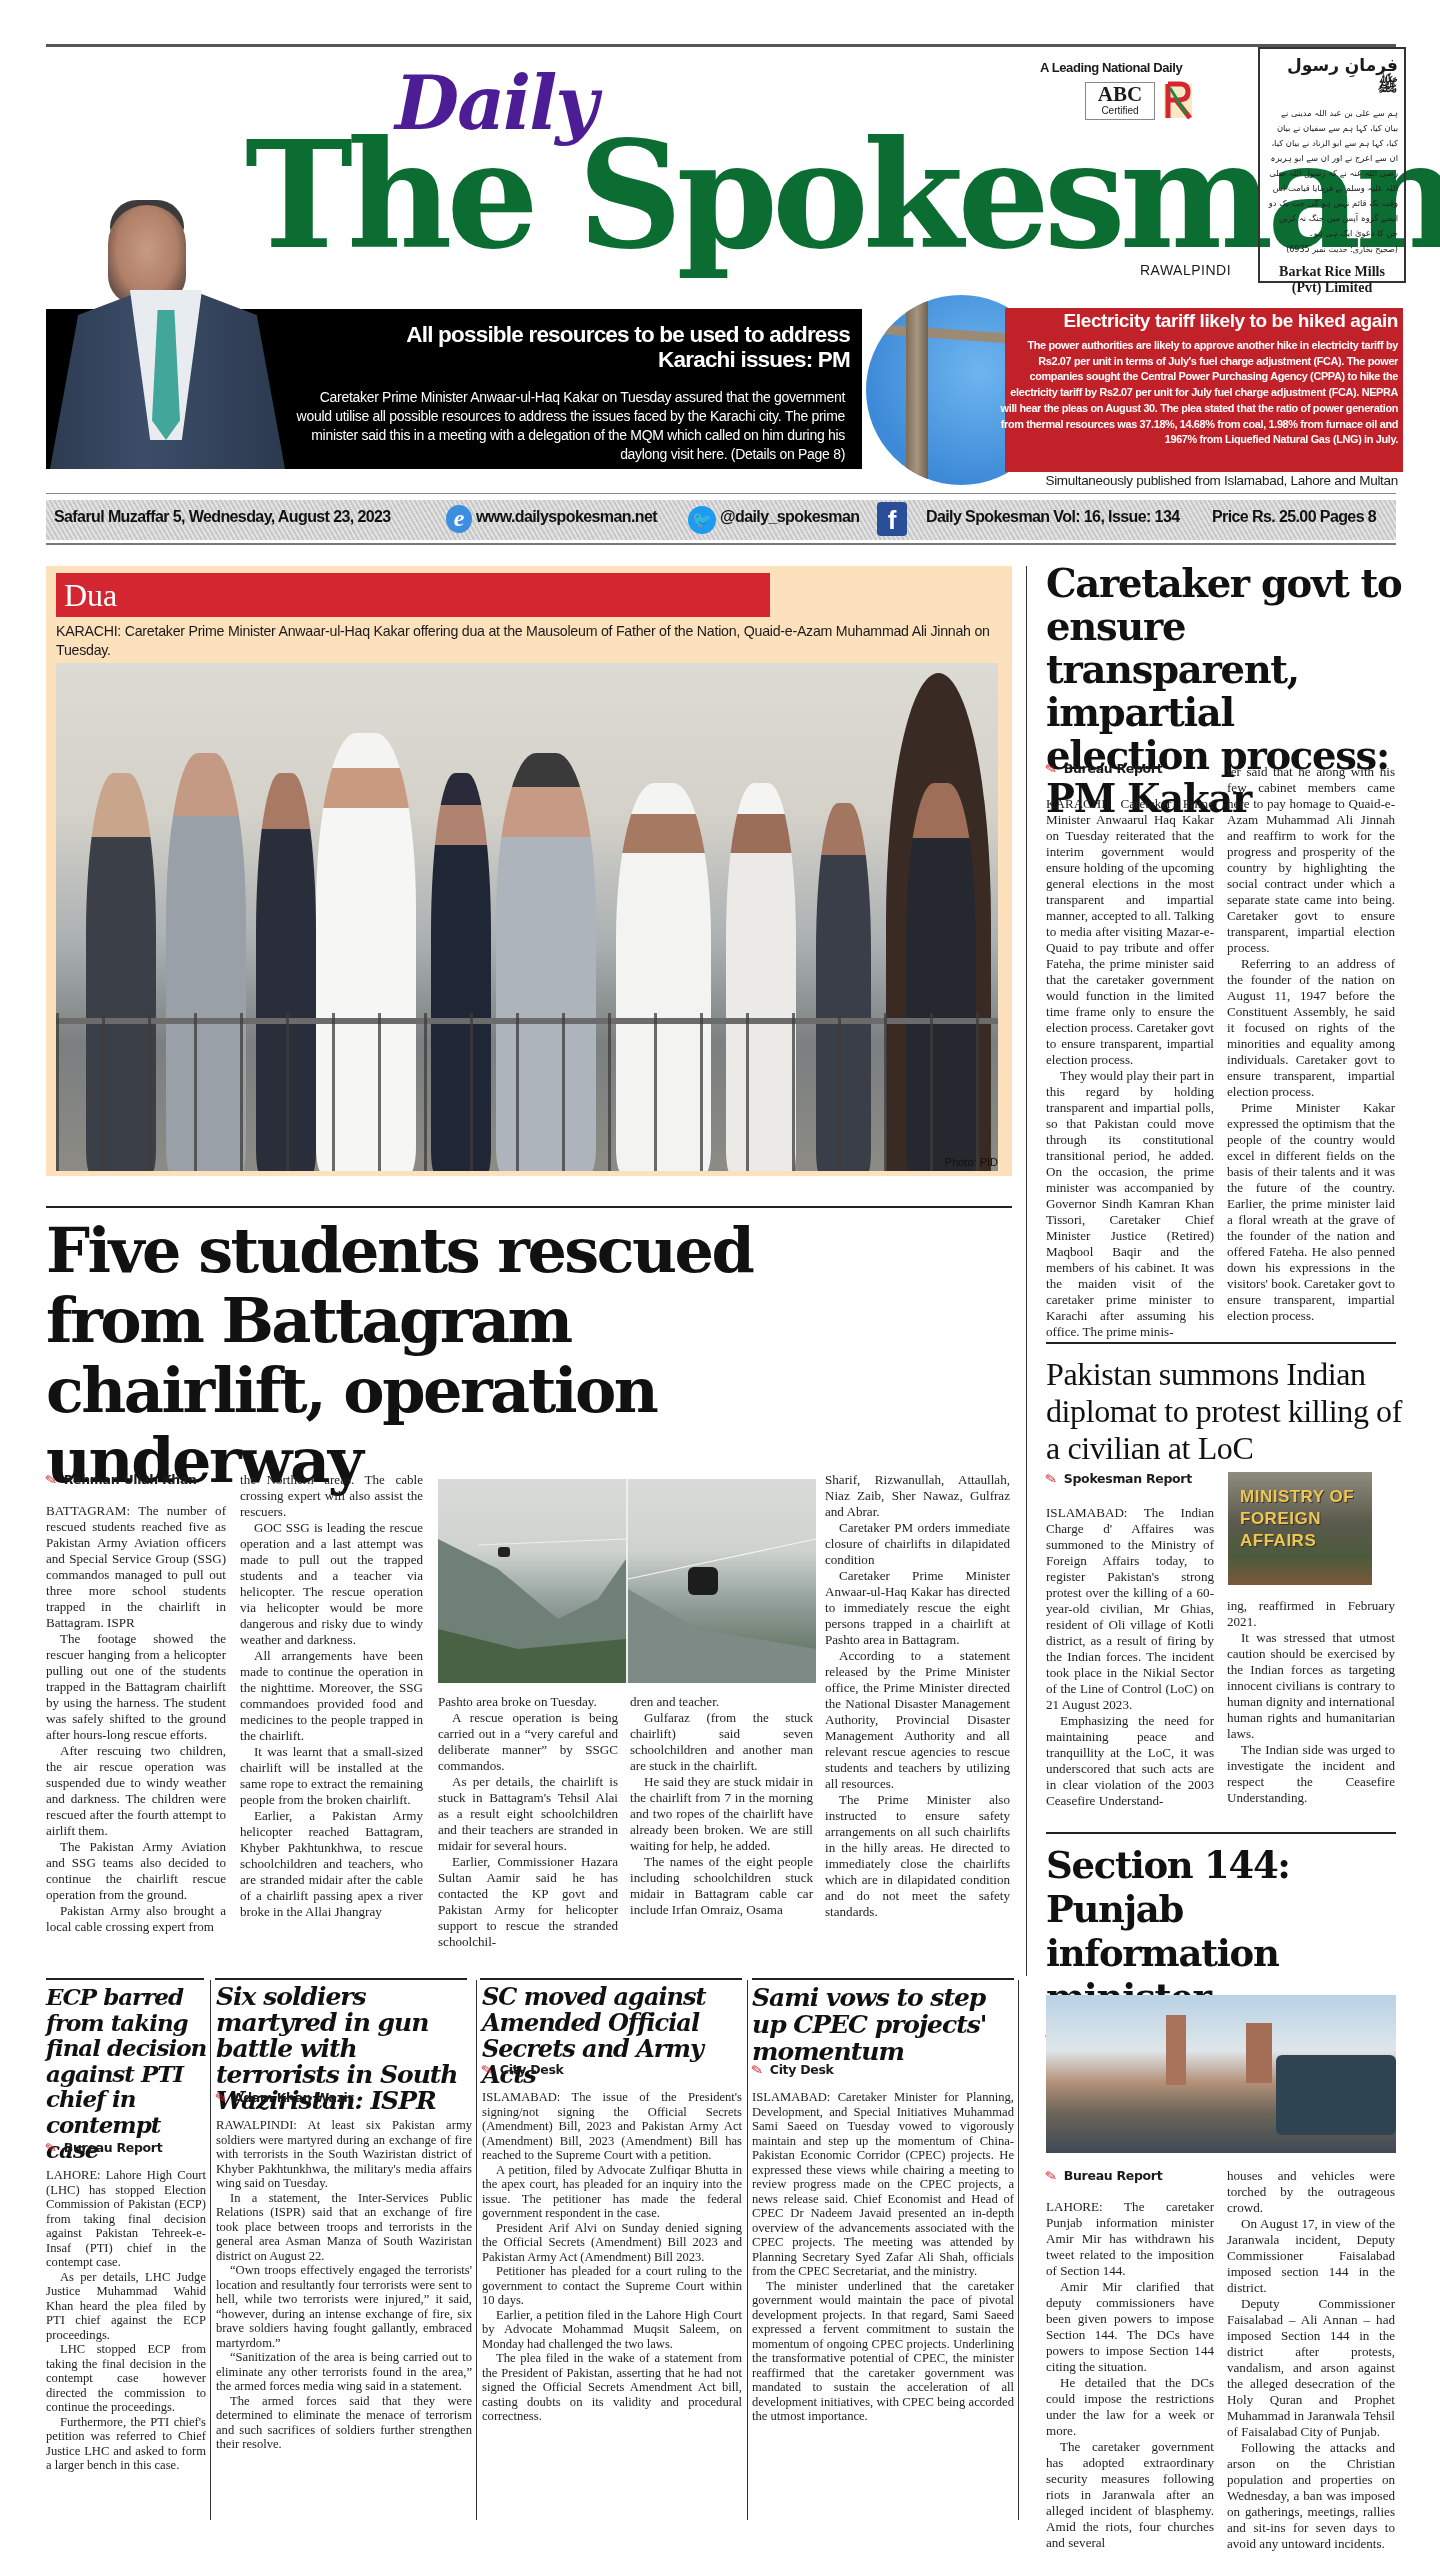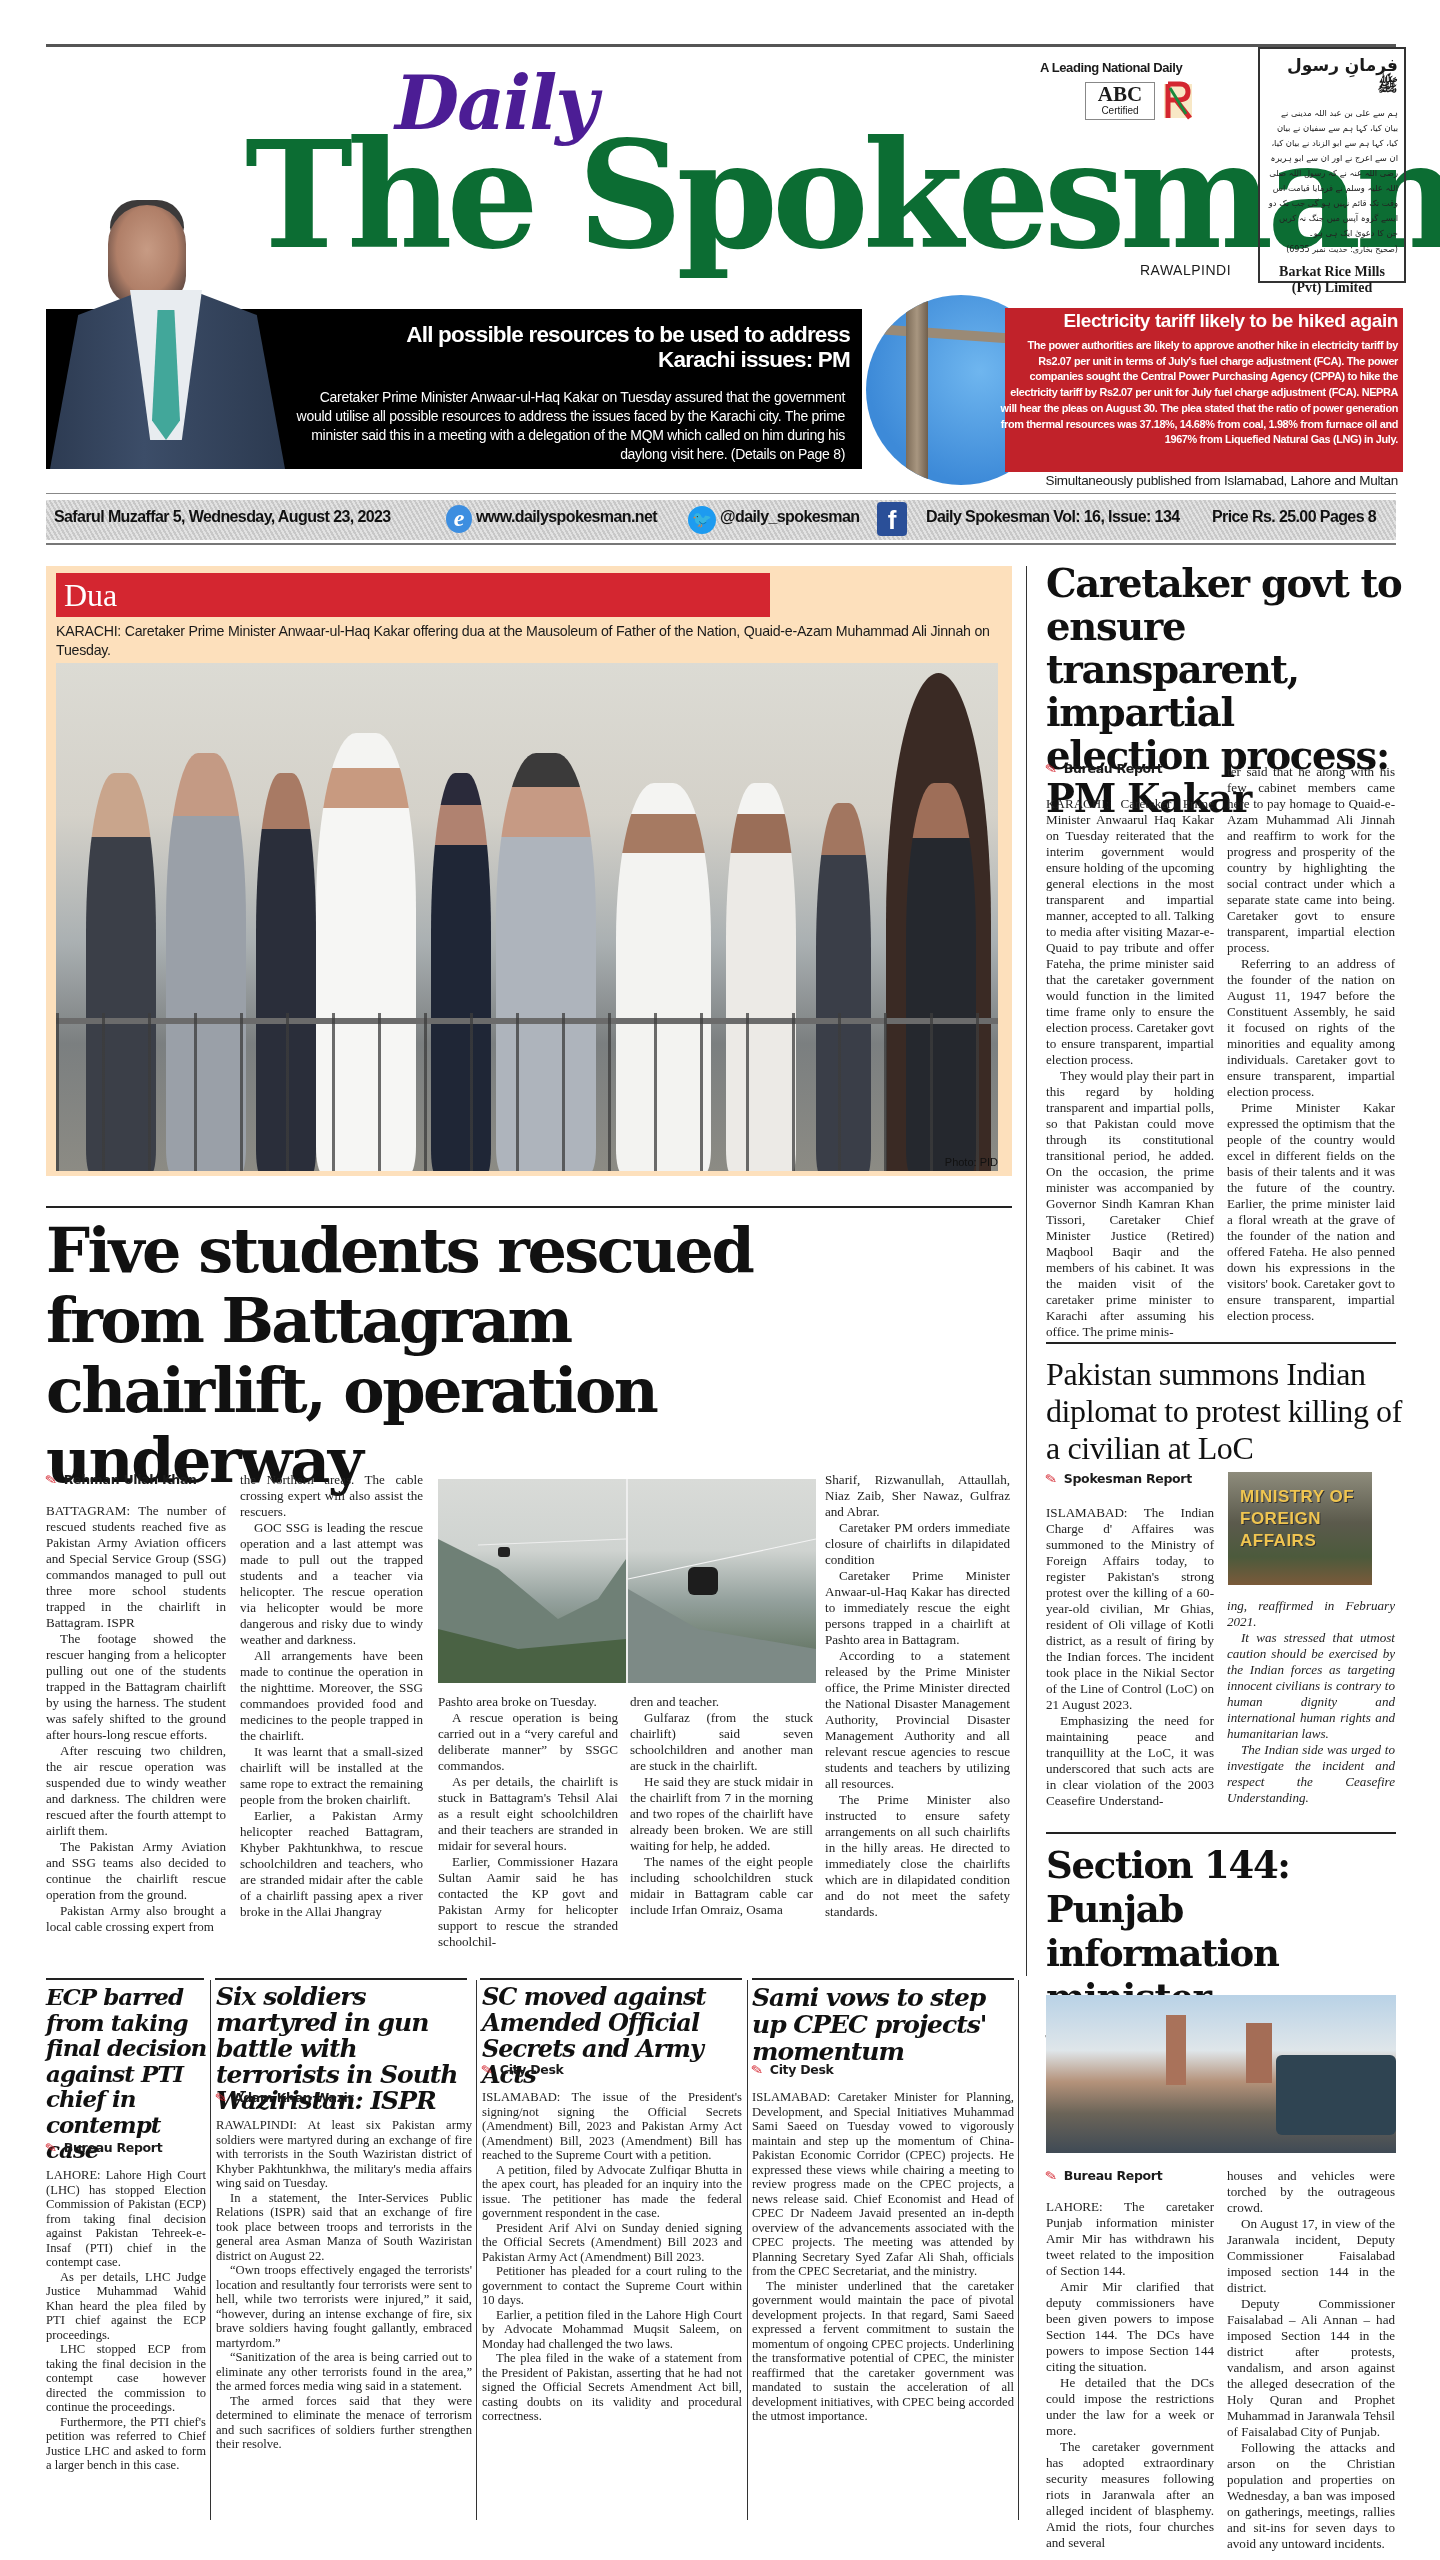--- a/index.html
+++ b/index.html
@@ -180,21 +180,21 @@
 <div class="abs hrule" style="left:1046px;top:1342px;width:350px;"></div>
 <div class="abs hd-light" style="left:1046px;top:1356px;width:360px;font-size:32px;line-height:37px;">Pakistan summons Indian diplomat to protest killing of a civilian at LoC</div>
 <div class="abs byline" style="left:1046px;top:1471px;"><span class="pen">✎</span><span>Spokesman Report</span></div>
 <div class="abs mofa-photo">
   <div class="mofa-text">MINISTRY OF FOREIGN AFFAIRS</div>
 </div>
 <div class="abs body" style="left:1046px;top:1505px;width:168px;">
   <p class="first">ISLAMABAD: The Indian Charge d' Affaires was summoned to the Ministry of Foreign Affairs today, to register Pakistan's strong protest over the killing of a 60-year-old civilian, Mr Ghias, resident of Oli village of Kotli district, as a result of firing by the Indian forces. The incident took place in the Nikial Sector of the Line of Control (LoC) on 21 August 2023.</p>
   <p>Emphasizing the need for maintaining peace and tranquillity at the LoC, it was underscored that such acts are in clear violation of the 2003 Ceasefire Understand-</p>
 </div>
-<div class="abs body" style="left:1227px;top:1598px;width:168px;font-style:italic;">
+<div class="abs body" style="left:1227px;top:1598px;width:168px;">
   <p class="first">ing, reaffirmed in February 2021.</p>
   <p>It was stressed that utmost caution should be exercised by the Indian forces as targeting innocent civilians is contrary to human dignity and international human rights and humanitarian laws.</p>
   <p>The Indian side was urged to investigate the incident and respect the Ceasefire Understanding.</p>
 </div>
 
 <div class="abs hrule" style="left:1046px;top:1832px;width:350px;"></div>
 <div class="abs hd-bold" style="left:1046px;top:1843px;width:360px;font-size:37px;line-height:44px;">Section 144: Punjab information minister withdraws tweet</div>
 <div class="abs s144-photo">
   <div class="abs" style="left:120px;top:20px;width:20px;height:70px;background:#a9725a;"></div>
   <div class="abs" style="left:200px;top:28px;width:26px;height:60px;background:#a46d56;"></div>

